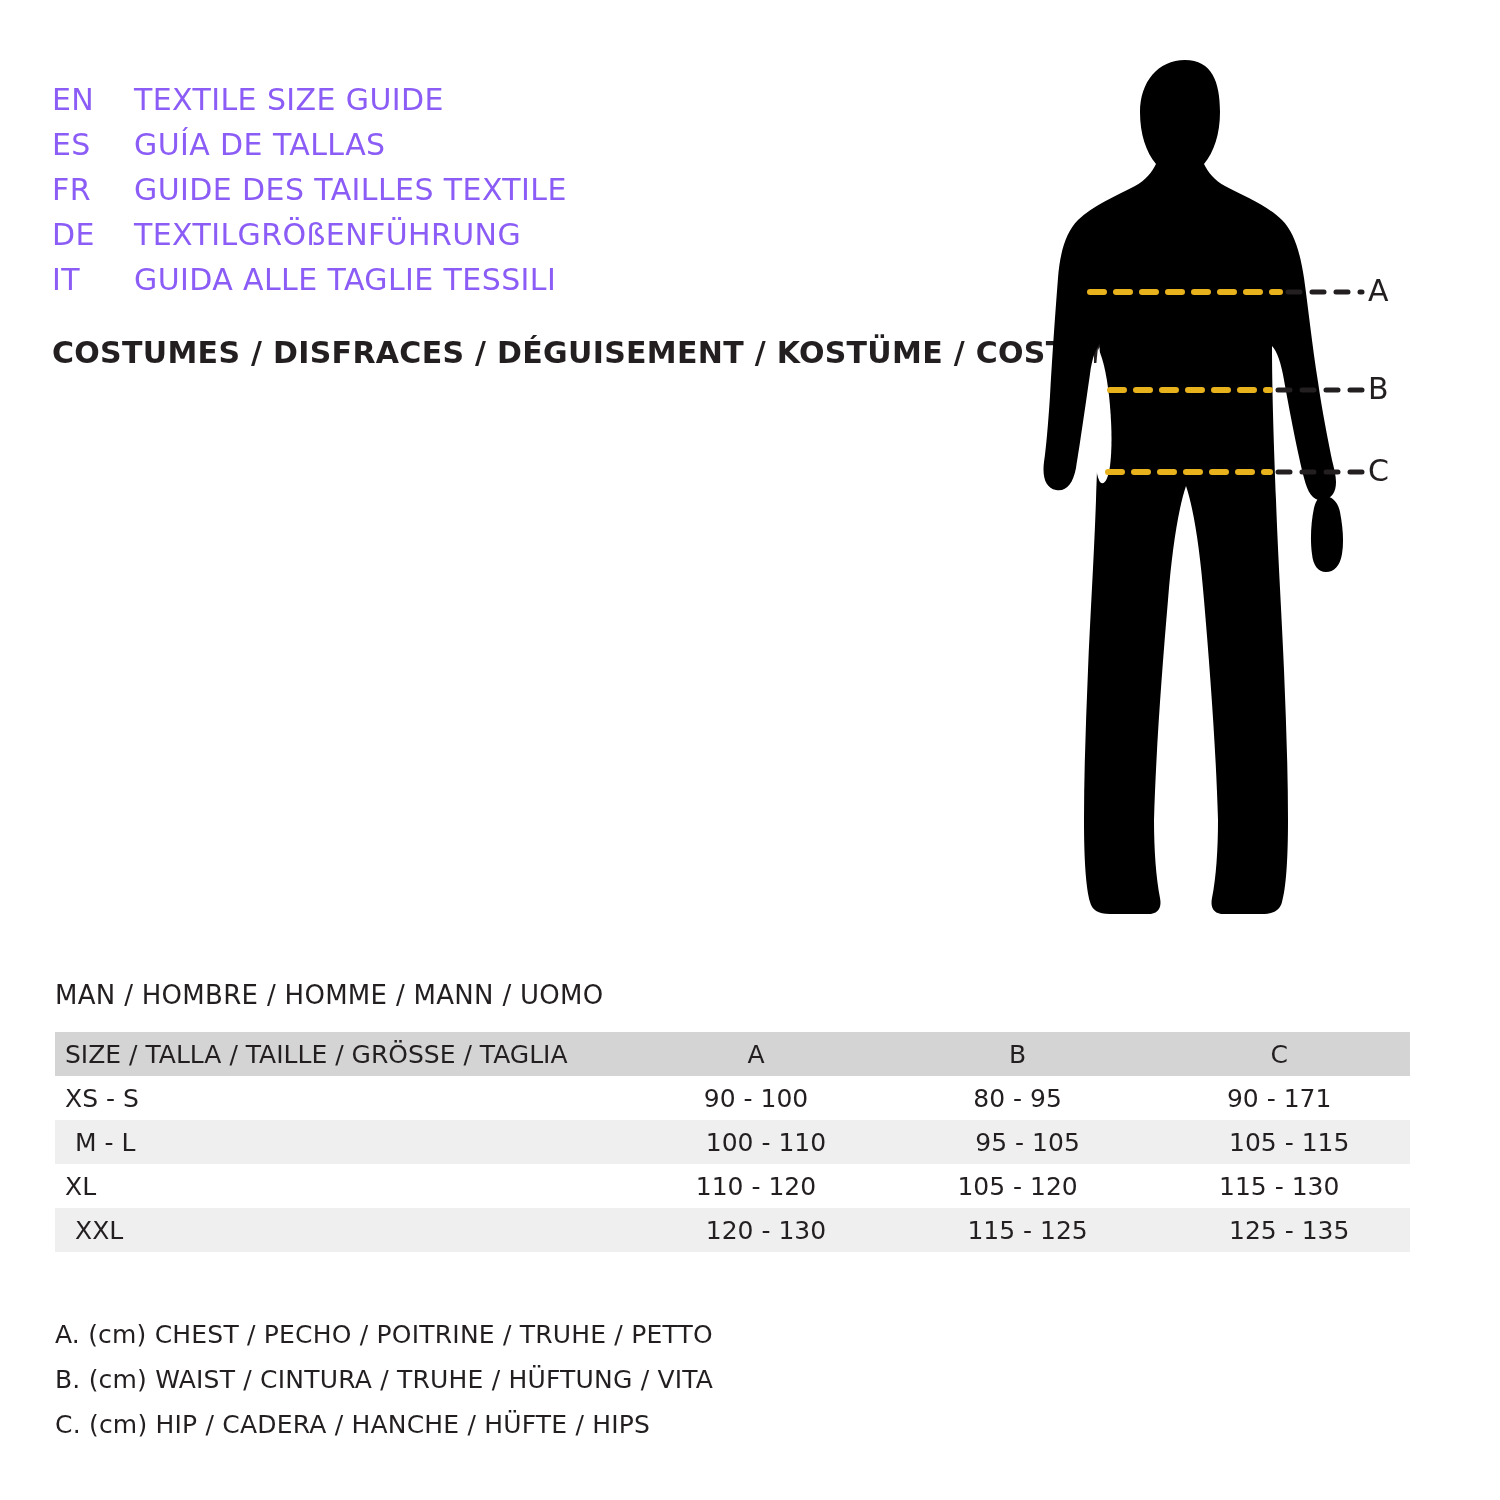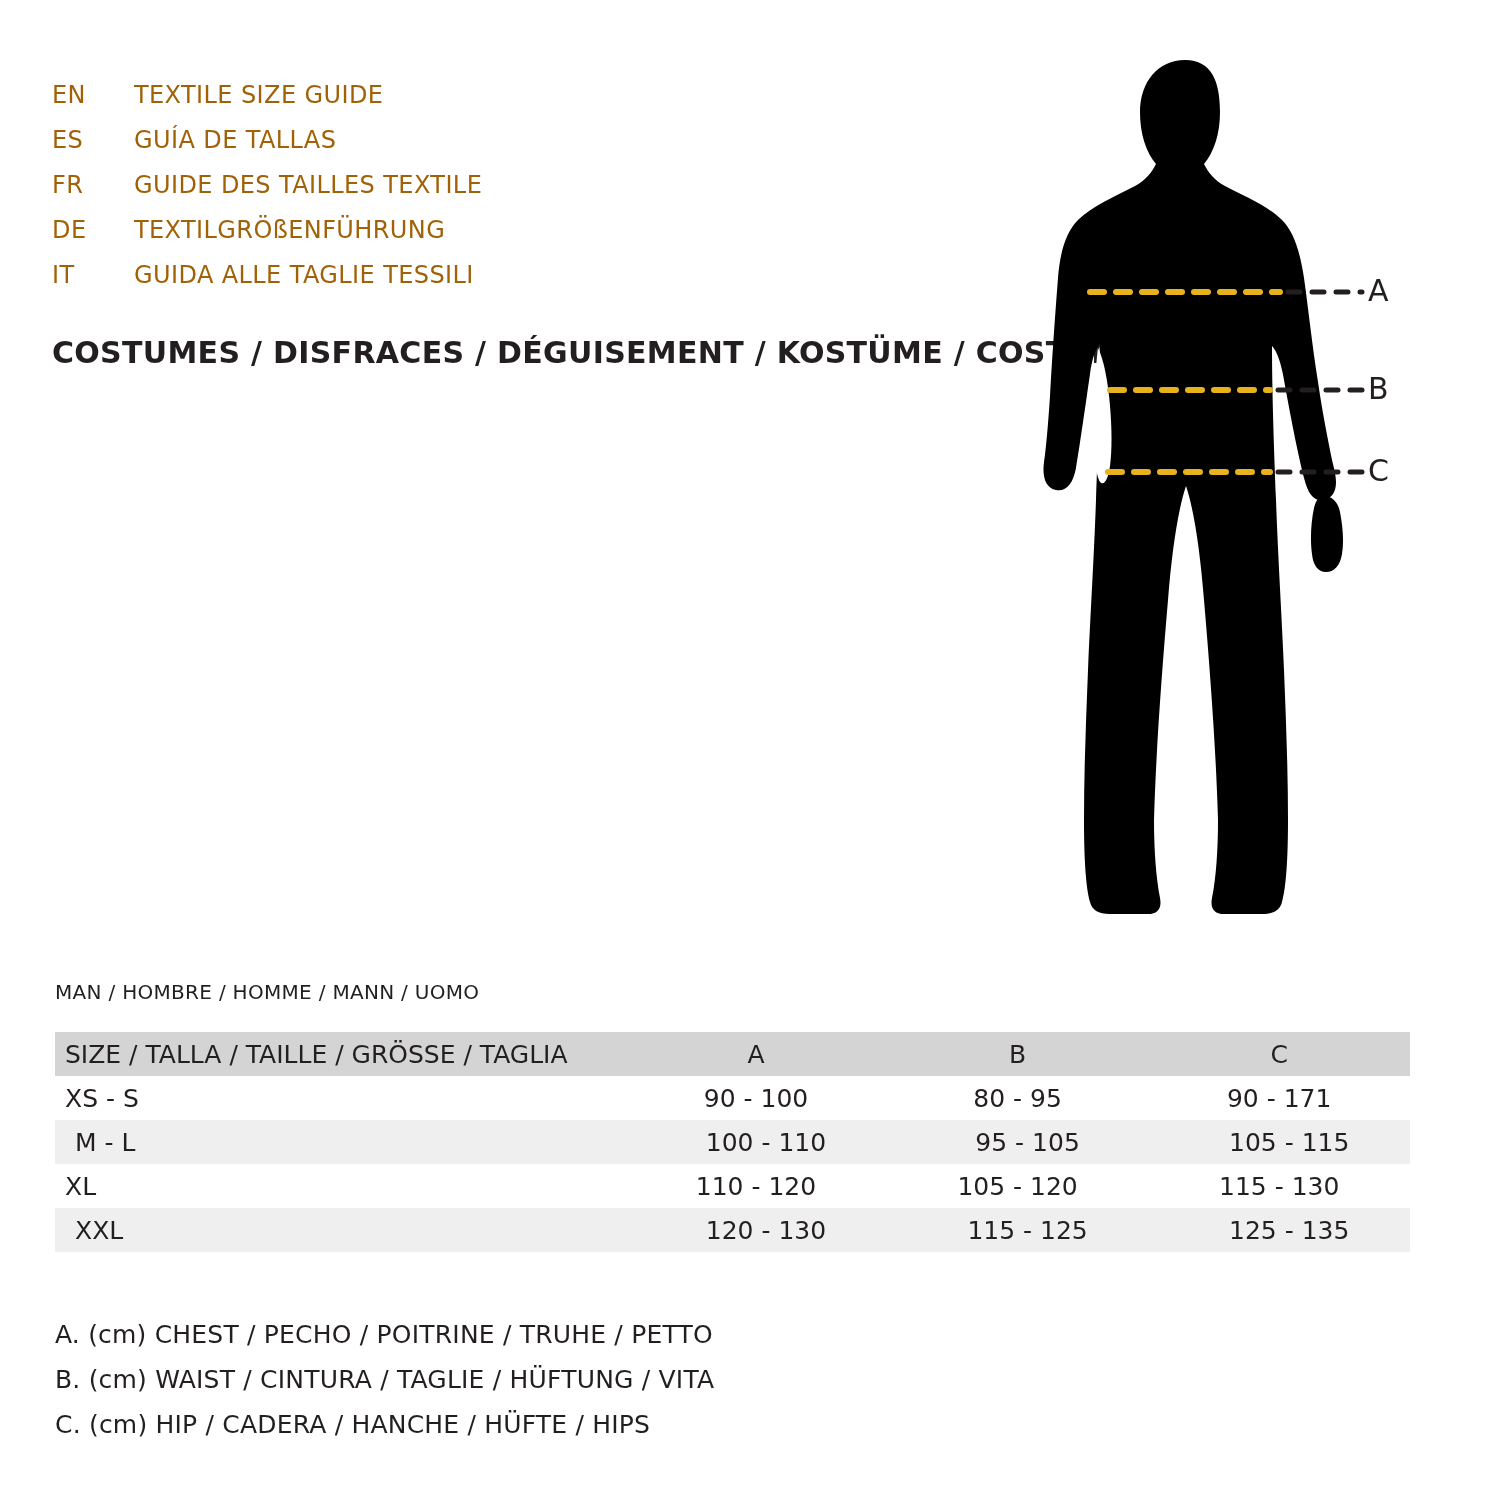--- a/index.html
+++ b/index.html
@@ -18,25 +18,25 @@
 
   
   .lang-block {
     position: absolute;
     left: 52px;
     top: 72px;
     width: 760px;
   }
   .lang-row {
     display: flex;
-    align-items: center;
+    align-items: flex-end;
     height: 45px;
-    font-size: 24px;
+    font-size: 30px;
     letter-spacing: 0.4px;
-    color: #a16207;
+    color: #8b5cf6;
   }
   .lang-code {
     width: 82px;
     flex: 0 0 82px;
   }
   .lang-text {
     flex: 1 1 auto;
   }
 
   .costumes-line {
@@ -67,21 +67,21 @@
   }
   .marker-a { left: 388px; top: 243px; }
   .marker-b { left: 388px; top: 341px; }
   .marker-c { left: 388px; top: 423px; }
 
   
   .section-title {
     position: absolute;
     left: 55px;
     top: 980px;
-    font-size: 20px;
+    font-size: 26px;
     letter-spacing: 0.3px;
     color: #231f20;
   }
 
   table.size-table {
     position: absolute;
     left: 55px;
     top: 1032px;
     width: 1355px;
     border-collapse: collapse;
@@ -282,15 +282,15 @@
       <td class="col-label">XXL</td>
       <td class="col-a">120 - 130</td>
       <td class="col-b">115 - 125</td>
       <td class="col-c">125 - 135</td>
     </tr>
   </tbody>
 </table>
 
 <div class="legend">
   <div class="legend-row">A. (cm) CHEST / PECHO / POITRINE / TRUHE / PETTO</div>
-  <div class="legend-row">B. (cm) WAIST / CINTURA / TAGLIE / HÜFTUNG / VITA</div>
+  <div class="legend-row">B. (cm) WAIST / CINTURA / TRUHE / HÜFTUNG / VITA</div>
   <div class="legend-row">C. (cm) HIP / CADERA / HANCHE / HÜFTE / HIPS</div>
 </div>
 
 </body></html>

